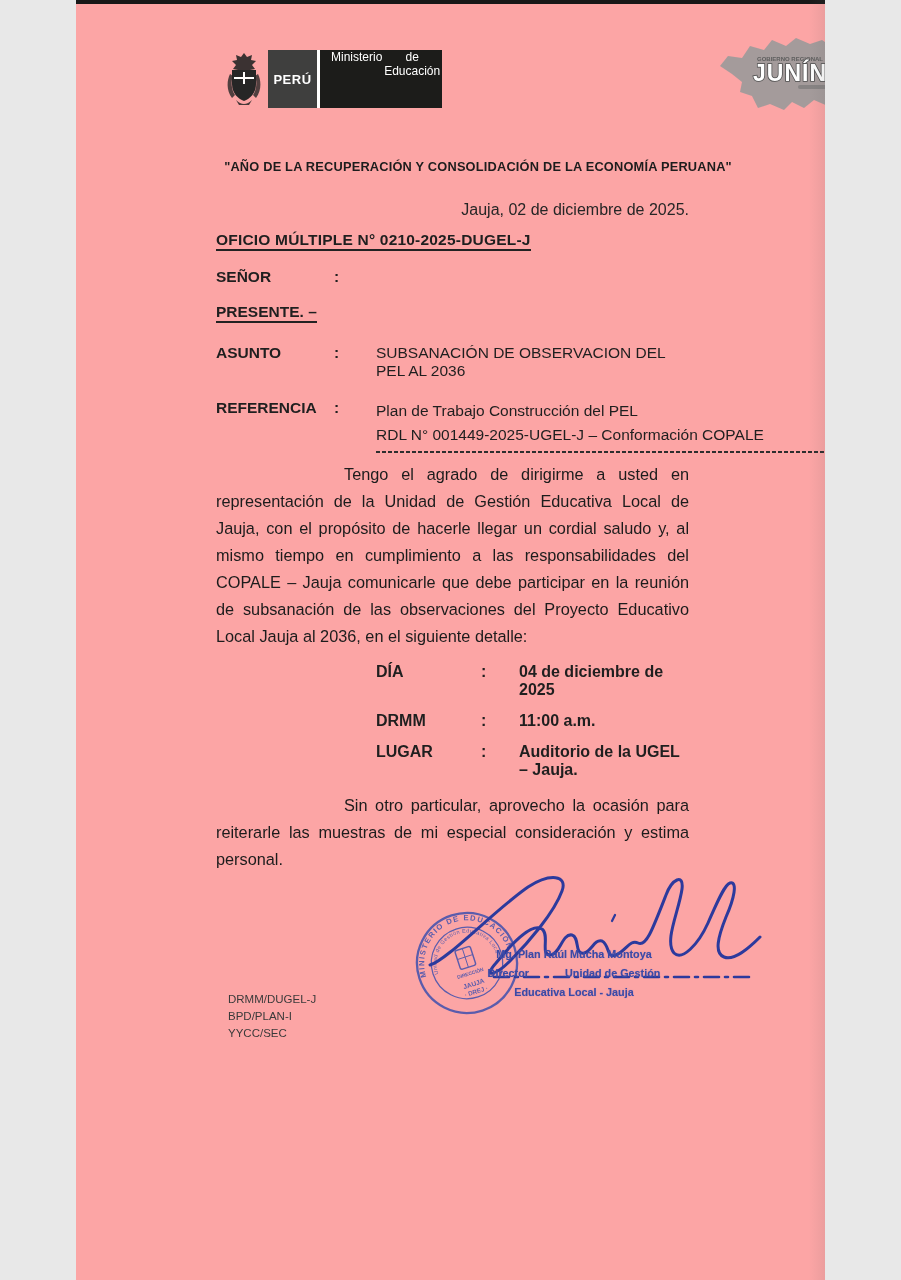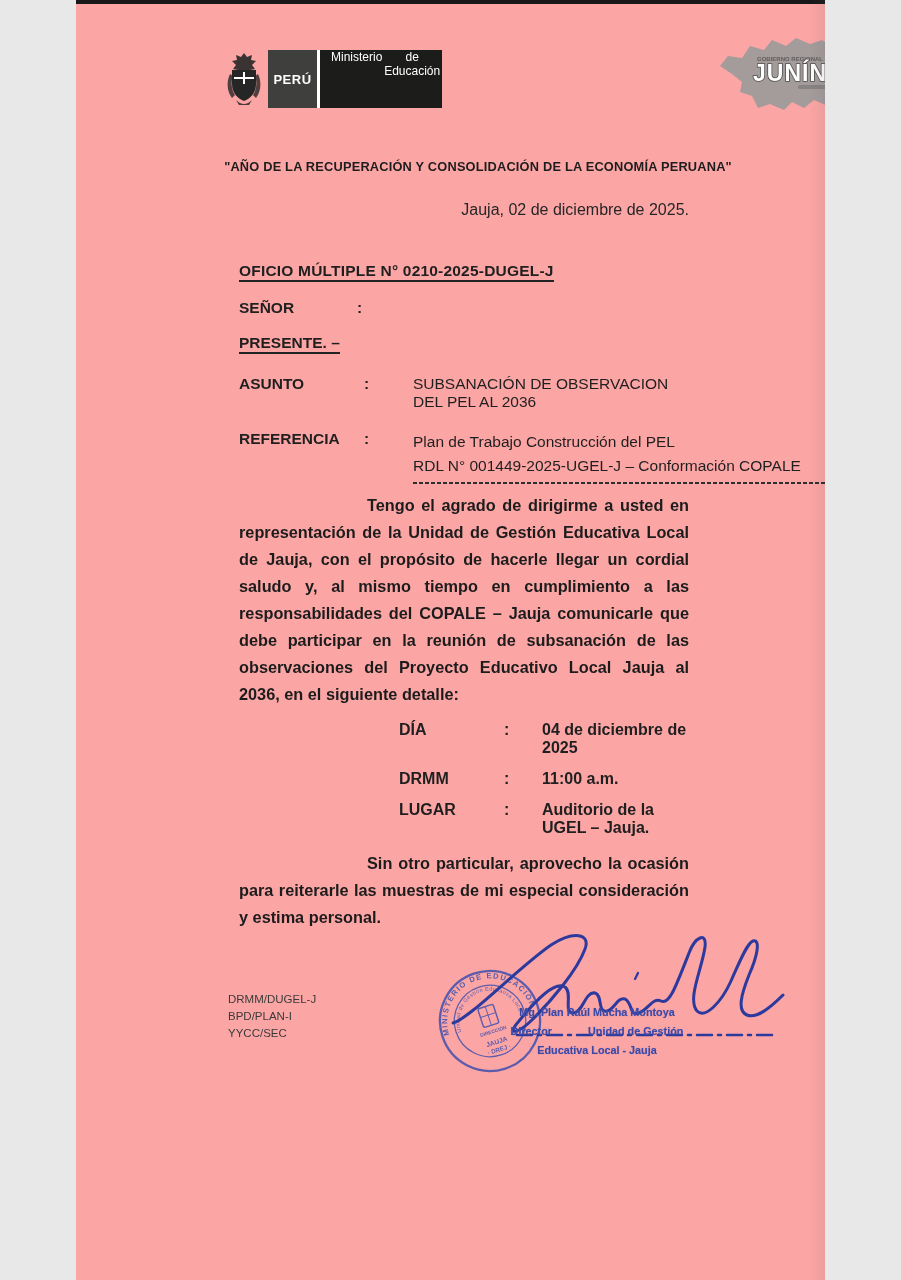--- a/index.html
+++ b/index.html
@@ -23,34 +23,34 @@
              font-weight:bold; font-size:13px; letter-spacing:.5px; border-right:3px solid #fffefd; }
   .min-box{ width:122px; background:#1c1c1a; color:#fff; display:flex; flex-direction:row; justify-content:center;
             padding-left:11px; font-weight:normal; font-size:12px; line-height:14px;text-align:center; }
   .logo-junin{ position:absolute; left:638px; top:34px; width:152px; height:76px; }
 
   
   .quote{ position:absolute; top:159px; left:55px; right:0; text-align:center;
           font-weight:bold; font-size:12.8px; letter-spacing:.2px; color:#1d1d1d; }
   .date-line{ position:absolute; top:201px; right:136px; font-size:16px; color:#262626; }
 
-  .letter{ position:absolute; left:163px; right:136px; top:231px; font-size:15.5px; color:#1f1f1f;margin-top:31px; }
+  .letter{ position:absolute; left:140px; right:136px; top:231px; font-size:15.5px; color:#1f1f1f; }
   .u{ border-bottom:2px solid #222; padding-bottom:1px; }
   .oficio{ font-weight:bold; font-size:15.5px; letter-spacing:.2px; }
   .senor-row{ margin-top:19px; display:grid; grid-template-columns:118px 42px 1fr; font-weight:bold; }
   .presente{ margin-top:17px; font-weight:bold; }
-  .row-grid{ display:grid; grid-template-columns:118px 42px 1fr;gap:7px; }
+  .row-grid{ display:grid; grid-template-columns:118px 42px 1fr; }
   .asunto{ margin-top:23px; }
   .referencia{ margin-top:19px; }
   .row-grid .lab{ font-weight:bold; }
   .ref-content{ line-height:24px; }
   .dashline{ height:2px; margin-top:4px; width:472px;
              background:repeating-linear-gradient(90deg,#2e2e2e 0 4px, rgba(0,0,0,0) 4px 6px); }
 
-  .para{ margin-top:8px; font-size:16.3px; line-height:27px; text-align:justify; text-indent:128px; color:#1c1c1c;font-weight:bold; }
+  .para{ margin-top:8px; font-size:16.3px; line-height:27px; text-align:justify; text-indent:128px; color:#1c1c1c; }
   .details{ margin-top:13px; margin-left:160px; font-weight:bold; font-size:16px; }
   .details .drow{ display:grid; grid-template-columns:105px 38px 1fr; margin-bottom:13px; }
   .para2{ margin-top:9px; }
   .atentamente{ margin-top:44px; text-align:center; font-size:16px; color:#222; }
 
   
   .sig-block{ position:relative; height:180px; margin-top:2px; }
   .sig-svg{ position:absolute; left:200px; top:-6px; }
   .stamp-svg{ position:absolute; left:193px; top:30px; opacity:.88; }
   .sig-text{ position:absolute; left:238px; top:70px; width:240px; text-align:center;

